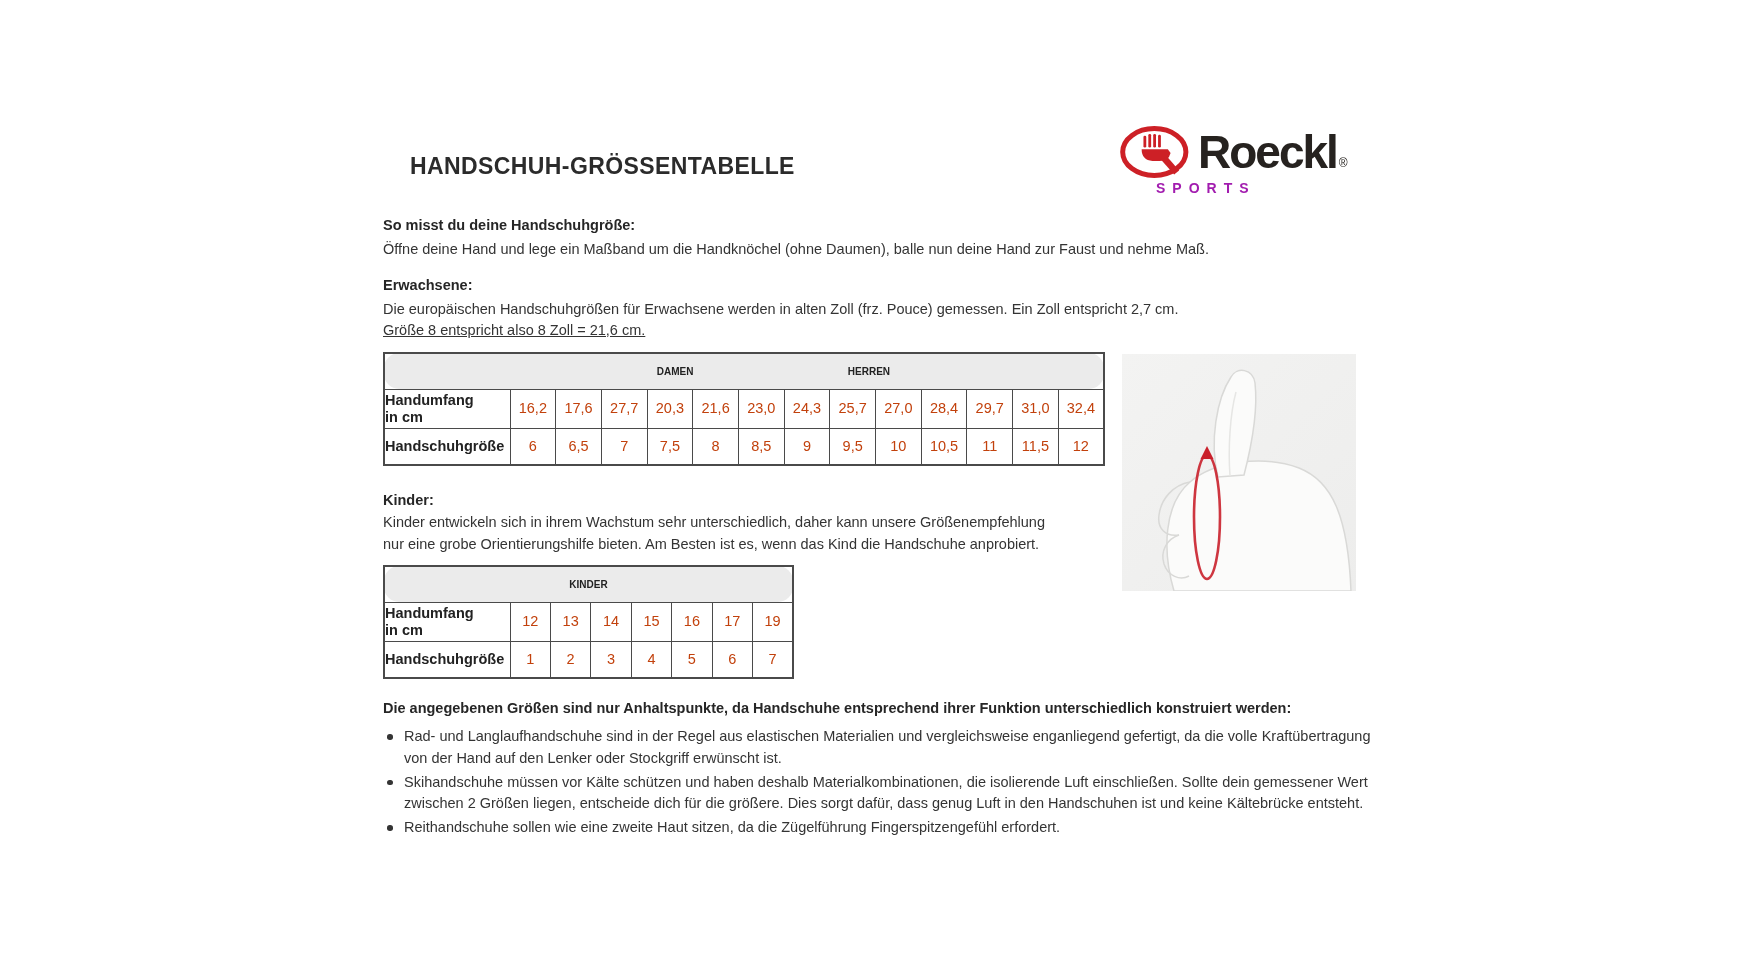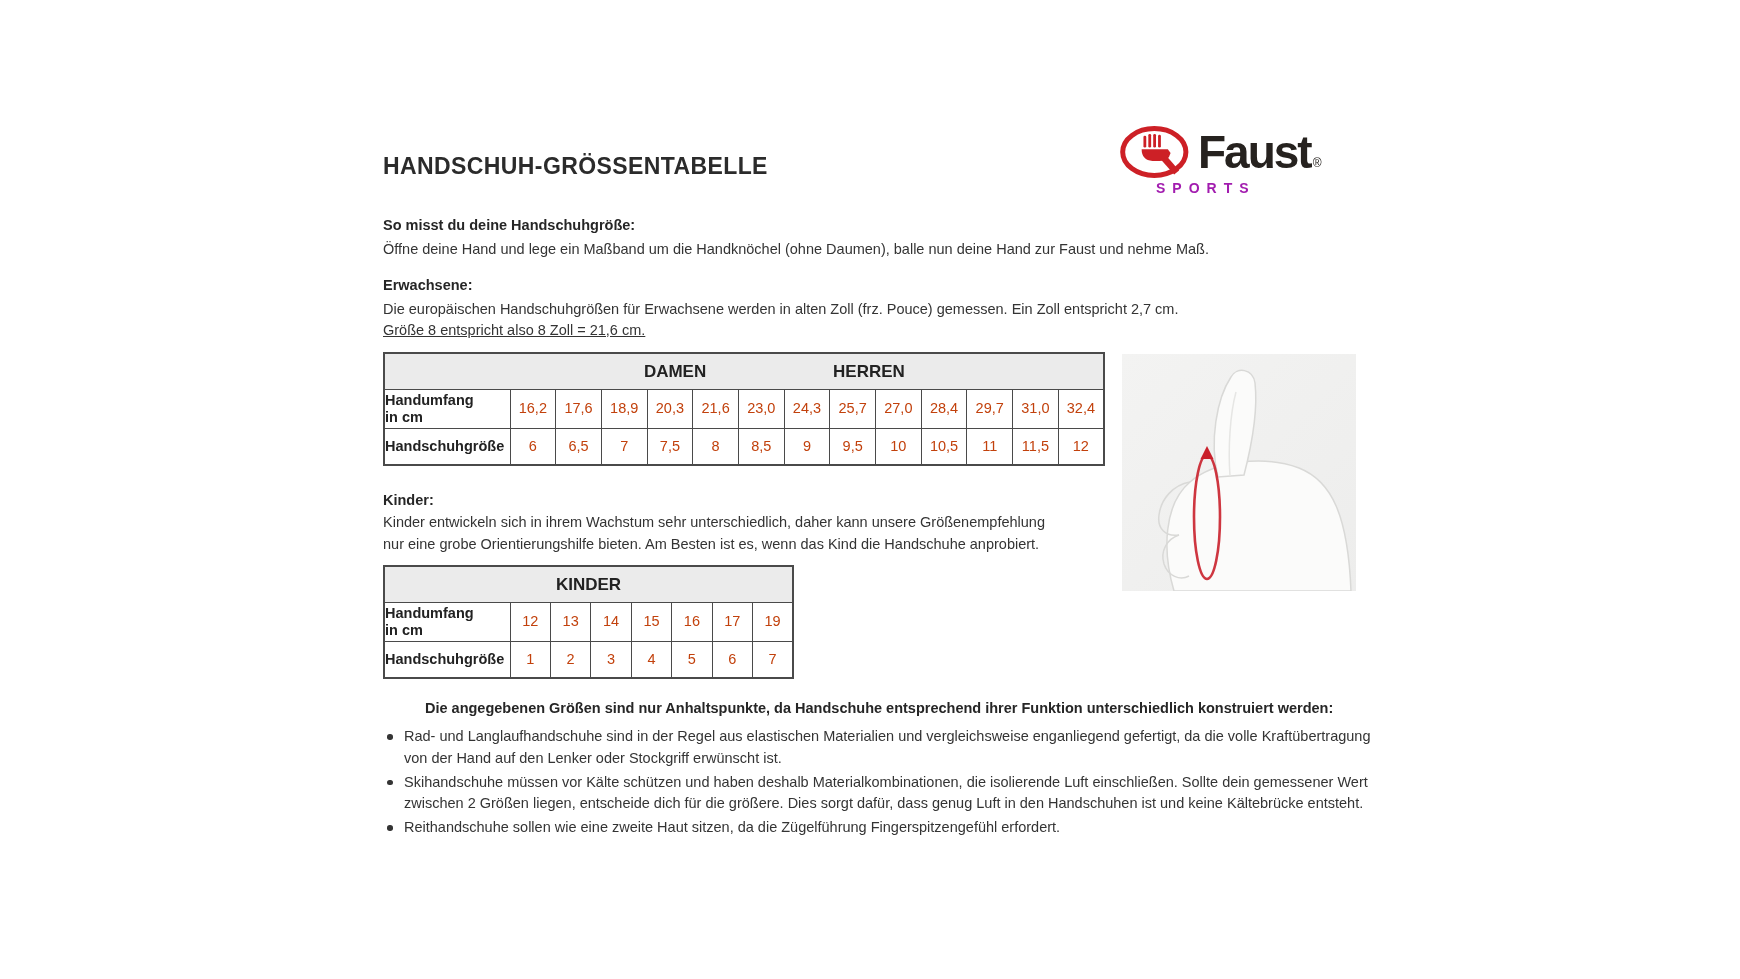--- a/index.html
+++ b/index.html
@@ -7,21 +7,21 @@
   body {
     width:1740px; height:979px; position:relative; overflow:hidden;
     font-family:"Liberation Sans","DejaVu Sans",sans-serif;
     color:#343434; font-size:14.5px; line-height:21px;
   }
   .content { position:absolute; left:383px; top:0; width:1010px; }
   .abs { position:absolute; left:0; }
 
   
   .page-title { top:152px; font-size:23px; line-height:28px; font-weight:700;
-    color:#2b2b2b; letter-spacing:0.4px; }
+    color:#2b2b2b; letter-spacing:0.4px;margin-left:27px; }
 
   
   .logo { position:absolute; left:1118px; top:124px; width:245px; }
   .logo-row { display:flex; align-items:center; }
   .logo-emblem { width:78px; height:56px; flex:0 0 auto; }
   .logo-word { font-size:46px; font-weight:800; color:#26221f; letter-spacing:-2px;
     line-height:48px; margin-left:2px; }
   .logo-reg { font-size:12px; color:#26221f; align-self:flex-end; margin:0 0 6px 2px; }
   .logo-sub { color:#a21caf; font-weight:700; font-size:14px; letter-spacing:7px;
     margin:0 0 0 38px; line-height:16px; }
@@ -29,35 +29,35 @@
   
   .h { font-weight:700; color:#262626; }
   .h-measure { top:215px; }
   .p-measure { top:239px; }
   .h-adults  { top:275px; }
   .p-adults1 { top:299px; }
   .p-adults2 { top:320px;text-decoration:underline; }
   .h-kids    { top:490px; }
   .p-kids1   { top:512px; }
   .p-kids2   { top:534px; }
-  .h-notes   { top:698px; width:1010px;margin-left:42px; }
+  .h-notes   { top:698px; width:1010px; }
   .bullets   { top:726px; width:1002px; }
 
   
   table.size-table { border-collapse:collapse; table-layout:fixed; }
   .adult-table { top:352px; width:722px; }
   .kids-table  { top:565px; width:411px; }
   .size-table td { border:1.5px solid #4a4a4a; text-align:center;
     font-size:14.5px; color:#c2410c; height:37px; padding:2px 1px; background:#fff; }
   .size-table { border:2px solid #4a4a4a; }
   .size-table td.lbl { text-align:left; font-weight:700; padding-left:0;
     white-space:pre-line; line-height:17px; color:#222; }
   .size-table col.c-lbl { width:126px; }
-  .size-table td.group-cell { background:#ebebeb; font-weight:700; font-size:17px;
-    color:#222; height:36px; position:relative; }
+  .size-table td.group-cell { background:#ebebeb; font-weight:700; font-size:10px;
+    color:#222; height:36px; position:relative;border-radius:15px; }
   .group-cell .g-pos { position:absolute; top:50%; transform:translate(-50%,-50%); }
   .g-damen  { left:40.4%; }
   .g-herren { left:67.4%;text-align:right; }
   .kids-table td.group-cell .g-kinder { position:absolute; left:50%; top:50%;
     transform:translate(-50%,-50%); }
 
   
   .bullets ul { list-style:none; }
   .bullets li { position:relative; padding-left:21px; margin-bottom:2.5px;
     line-height:21.5px; }
@@ -78,21 +78,21 @@
         <g fill="#cd2026">
           <rect x="28" y="13" width="3.1" height="13" rx="1.5"></rect>
           <rect x="33.4" y="11" width="3.1" height="15" rx="1.5"></rect>
           <rect x="38.8" y="11" width="3.1" height="15" rx="1.5"></rect>
           <rect x="44.2" y="12" width="3.1" height="14" rx="1.5"></rect>
           <path d="M26,28 q0,12 12,13 l8,0 q10,0 12,-9 l-3,-4 -29,0 z"></path>
           <path d="M47,39 l15,17 5.5,-4.5 -13,-15 z"></path>
         </g>
       </svg>
     </span>
-    <span class="logo-word">Faust</span>
+    <span class="logo-word">Roeckl</span>
     <span class="logo-reg">®</span>
   </div>
   <div class="logo-sub">SPORTS</div>
 </div>
 
 <div class="content">
   <div class="abs page-title">HANDSCHUH-GRÖSSENTABELLE</div>
 
   <div class="abs h h-measure">So misst du deine Handschuhgröße:</div>
   <div class="abs p-measure">Öffne deine Hand und lege ein Maßband um die Handknöchel (ohne Daumen), balle nun deine Hand zur Faust und nehme Maß.</div>
@@ -111,21 +111,21 @@
       <td colspan="14" class="group-cell">
         <span class="g-pos g-damen">DAMEN</span>
         <span class="g-pos g-herren">HERREN</span>
       </td>
     </tr>
     <tr>
       <td class="lbl">Handumfang
 in cm</td>
       <td>16,2</td>
       <td>17,6</td>
-      <td>18,9</td>
+      <td>27,7</td>
       <td>20,3</td>
       <td>21,6</td>
       <td>23,0</td>
       <td>24,3</td>
       <td>25,7</td>
       <td>27,0</td>
       <td>28,4</td>
       <td>29,7</td>
       <td>31,0</td>
       <td>32,4</td>

